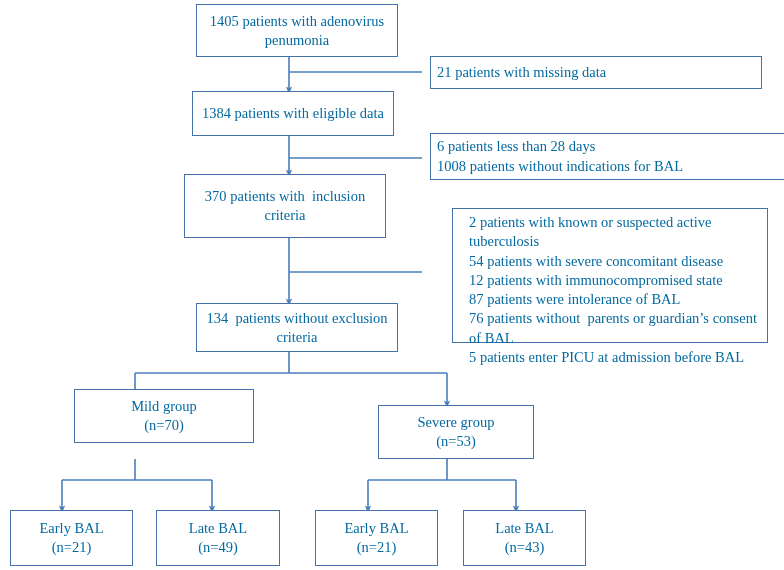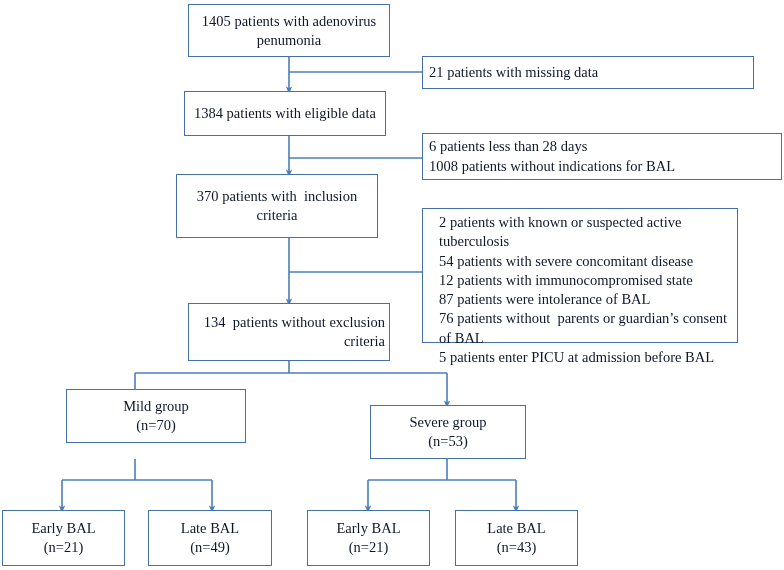--- a/index.html
+++ b/index.html
@@ -23,23 +23,24 @@
     position: absolute;
     box-sizing: border-box;
     border: 1px solid #4472a8;
     background: #ffffff;
     display: flex;
     align-items: center;
     justify-content: center;
     text-align: center;
     font-size: 14.5px;
     line-height: 1.28;
-    color: #0f172a;
+    color: #0369a1;
     white-space: pre-wrap;
     padding: 2px 4px;
+    margin-left: 8px;
   }
   .node.left-align {
     justify-content: flex-start;
     text-align: left;
     padding: 4px 6px;
     line-height: 1.33;
   }
   .svg-layer {
     position: absolute;
     left: 0;
@@ -98,28 +99,28 @@
 
   <div class="node left-align" style="left:422px; top:56px; width:332px; height:33px;">21 patients with missing data</div>
 
   <div class="node" style="left:184px; top:91px; width:202px; height:45px;">1384 patients with eligible data</div>
 
   <div class="node left-align" style="left:422px; top:133px; width:360px; height:47px;">6 patients less than 28 days
 1008 patients without indications for BAL</div>
 
   <div class="node" style="left:176px; top:174px; width:202px; height:64px;">370 patients with  inclusion criteria</div>
 
-  <div class="node left-align" style="left:422px; top:208px; width:316px; height:135px; align-items:flex-start;padding-left:16px;">2 patients with known or suspected active tuberculosis
+  <div class="node left-align" style="left:444px; top:208px; width:316px; height:135px; align-items:flex-start;padding-left:16px;">2 patients with known or suspected active tuberculosis
 54 patients with severe concomitant disease
 12 patients with immunocompromised state
 87 patients were intolerance of BAL
 76 patients without  parents or guardian’s consent of BAL
 5 patients enter PICU at admission before BAL</div>
 
-  <div class="node" style="left:188px; top:303px; width:202px; height:58px;text-align:right;">134  patients without exclusion criteria</div>
+  <div class="node" style="left:188px; top:303px; width:202px; height:49px;">134  patients without exclusion criteria</div>
 
   <div class="node" style="left:66px; top:389px; width:180px; height:54px;">Mild group
 (n=70)</div>
 
   <div class="node" style="left:370px; top:405px; width:156px; height:54px;">Severe group
 (n=53)</div>
 
   <div class="node" style="left:2px; top:510px; width:123px; height:56px;">Early BAL
 (n=21)</div>
 

